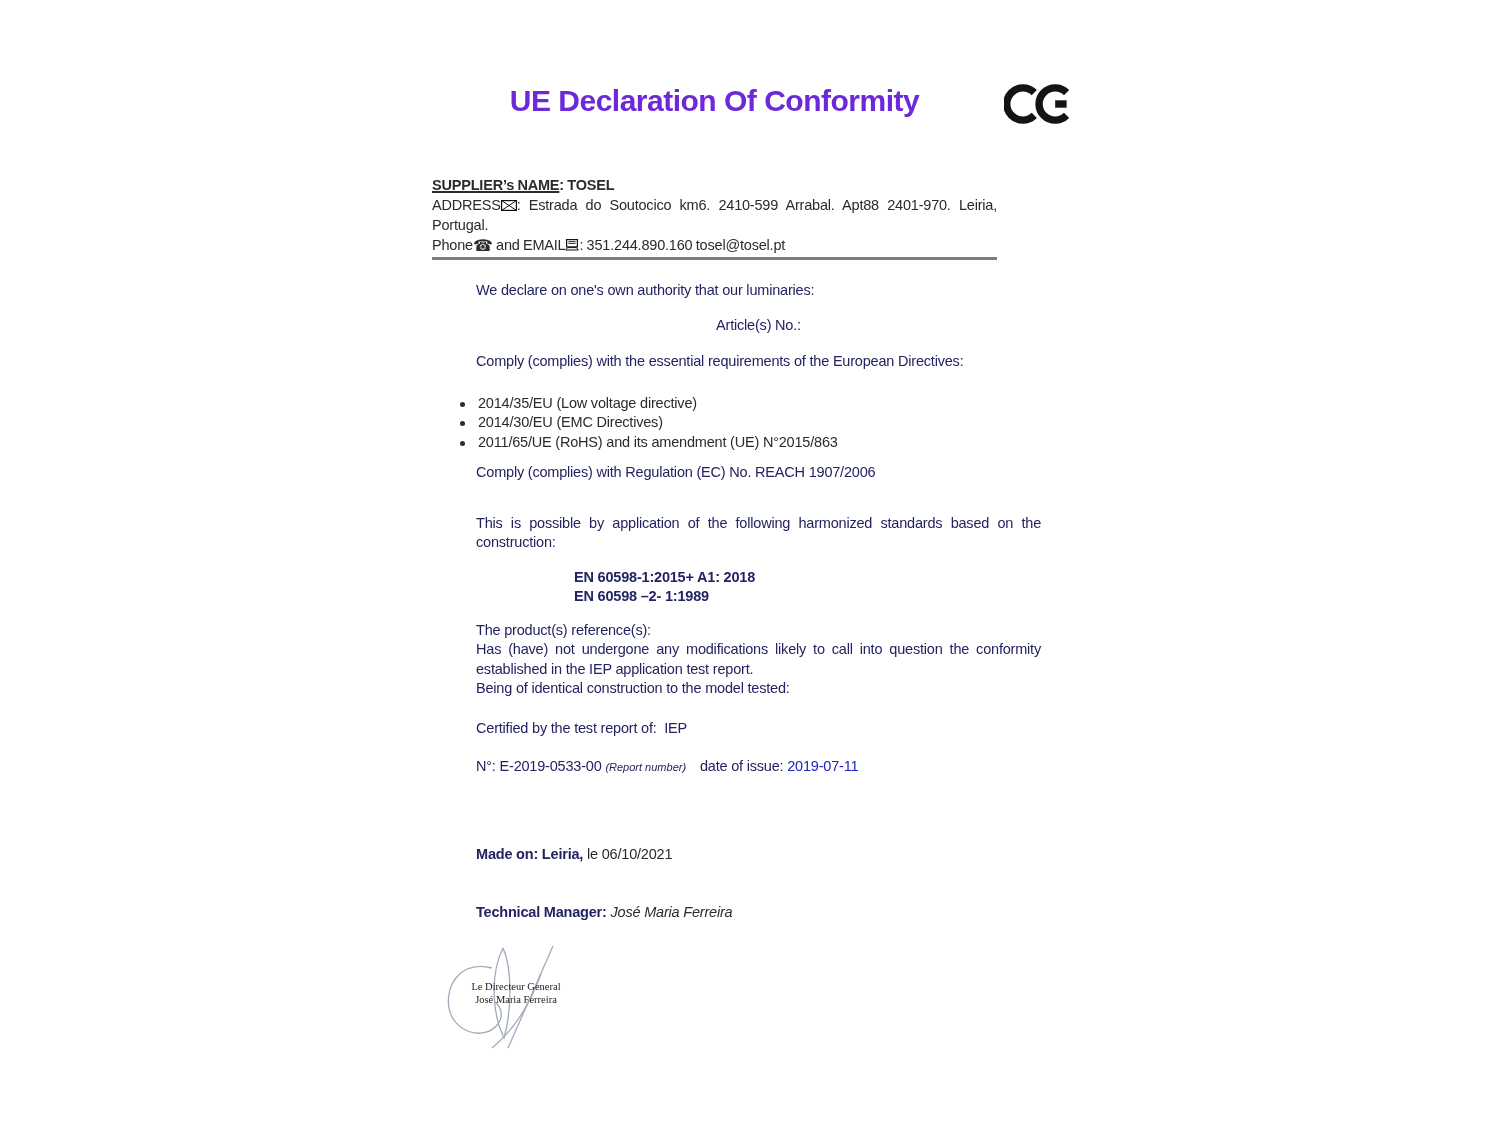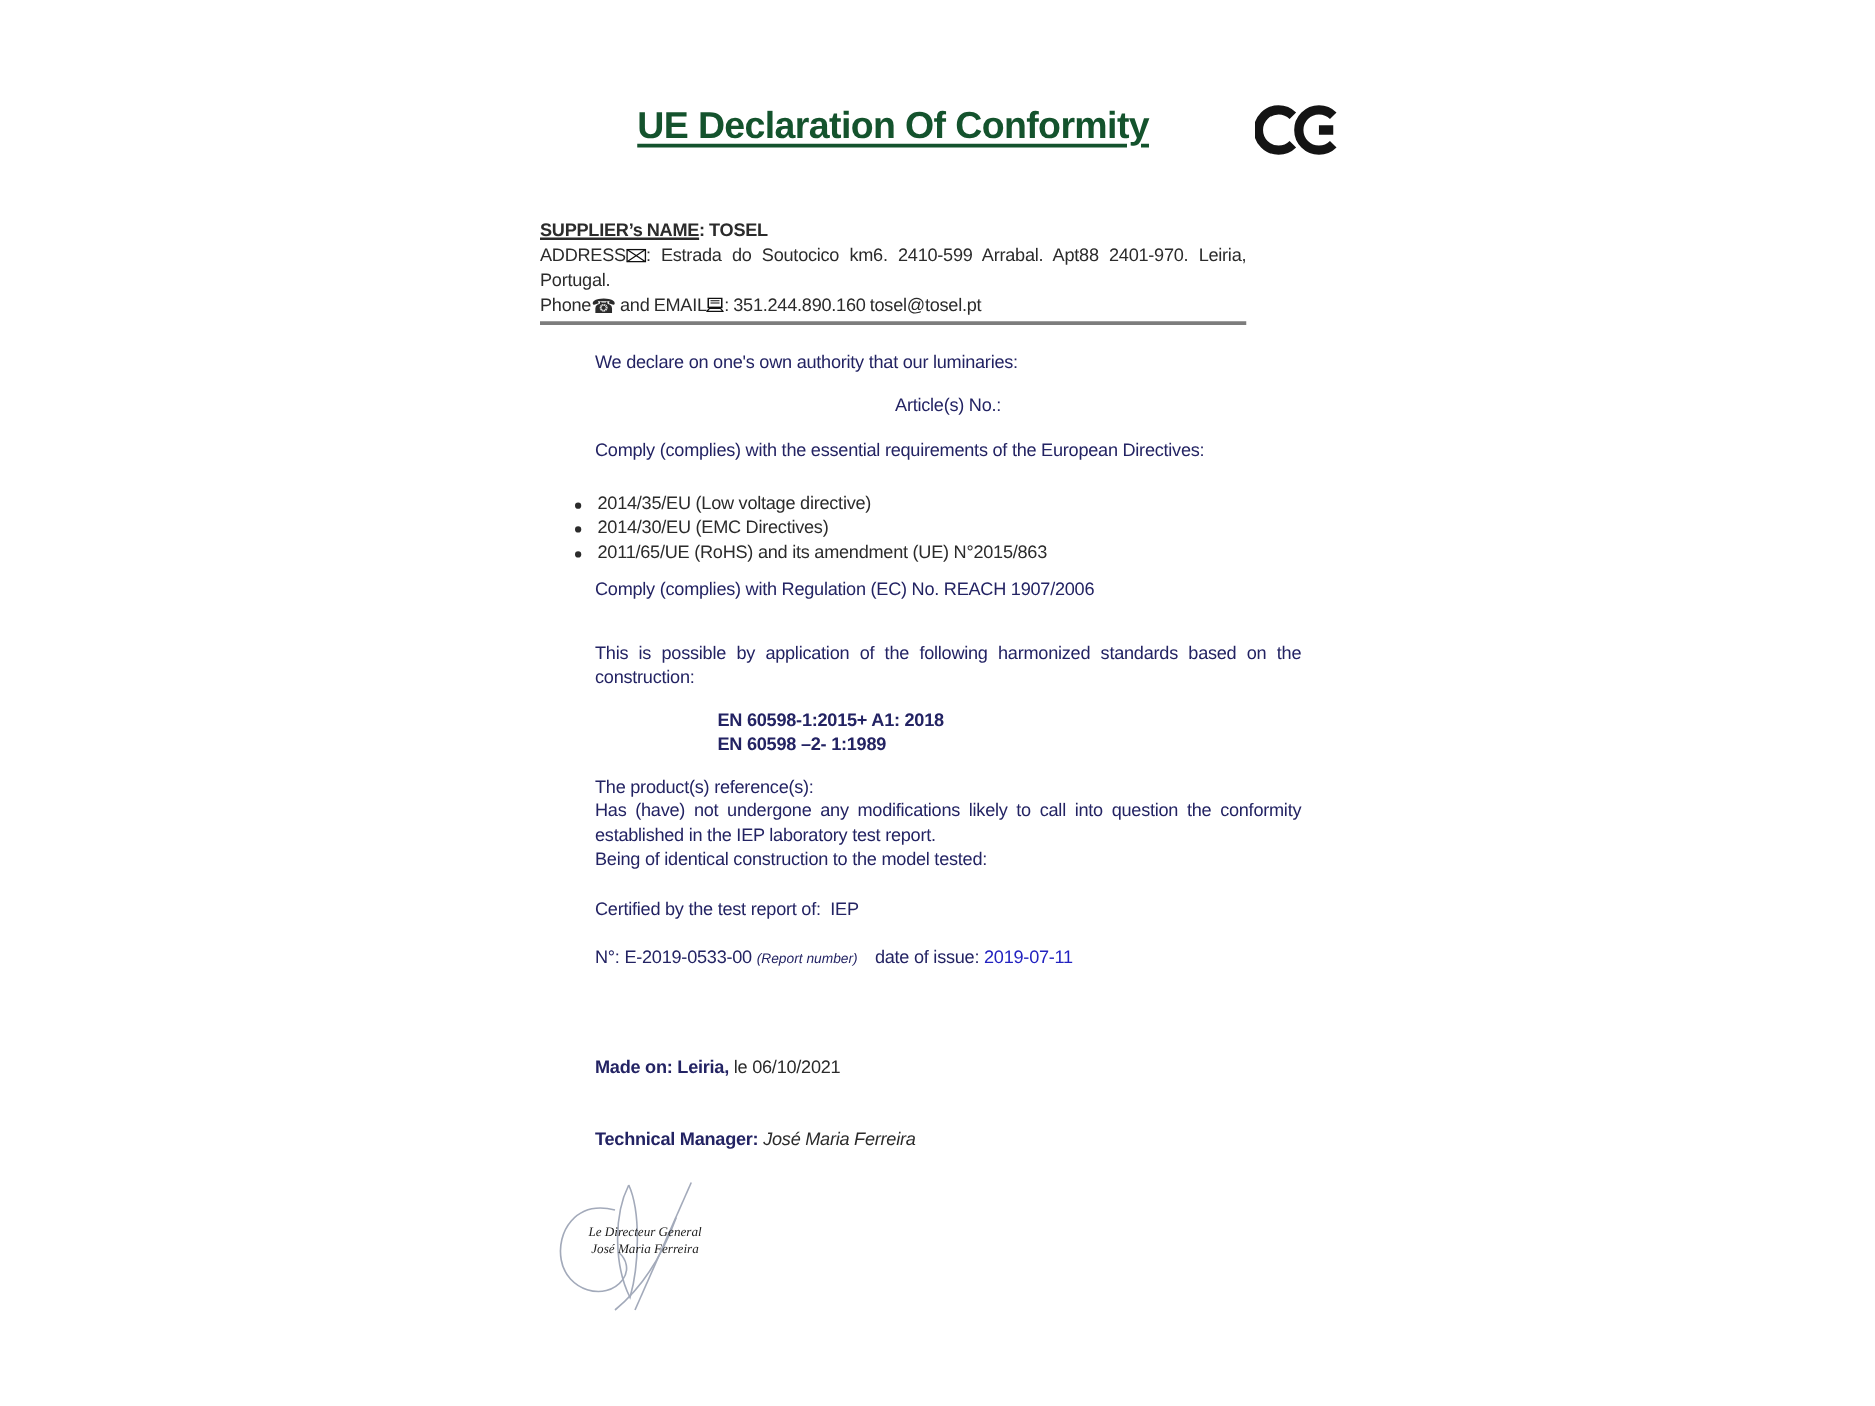--- a/index.html
+++ b/index.html
@@ -9,21 +9,21 @@
   .col{left:432px;width:565px;}
   .navy{color:#232363;margin-left:44px;}
   .blk{color:#2b2b2b;}
   .b{font-weight:700;}
   .i{font-style:italic;}
   .just{text-align:justify;}
   .body-txt{font-size:14.5px;letter-spacing:-0.2px;line-height:19.4px;}
 
   
   #title{top:84px;text-align:center;font-size:30px;letter-spacing:-0.5px;font-weight:700;
-         color:#14532d;text-decoration:underline;text-decoration-thickness:2.5px;
+         color:#6d28d9;text-decoration-thickness:2.5px;
          text-underline-offset:5px;}
 
   
   #ce-mark{left:1004px;top:80px;width:70px;height:48px;}
 
   
   #supplier-block{top:175px;font-size:14.5px;letter-spacing:-0.2px;line-height:20px;word-spacing:-0.5px;}
   #supplier-block p{margin:0;}
   .u{text-decoration:underline;text-decoration-thickness:1.5px;}
   .inline-ic{display:inline-block;vertical-align:-1px;line-height:0;}
@@ -56,21 +56,21 @@
   #p-report .issue{margin-left:10px;}
   #p-report .date{color:#2222c0;}
 
   #p-madeon{top:845px;}
   #p-techmgr{top:903px;}
 
   
   #signature{left:440px;top:944px;width:130px;height:110px;}
   #signature svg{position:absolute;left:0;top:0;}
   .sig-text{position:absolute;left:26px;top:36px;width:100px;text-align:center;
-            font-family:"Liberation Serif",serif;font-size:10.5px;line-height:13px;color:#1c1c1c;font-style:italic;}
+            font-family:"Liberation Serif",serif;font-size:10.5px;line-height:13px;color:#1c1c1c;}
 </style>
 </head>
 <body>
 
 <div>
 
   <h1 id="title" class="abs col">UE Declaration Of Conformity</h1>
 
   <div id="ce-mark" class="abs">
     <svg width="70" height="48" viewBox="0 0 104 64">
@@ -112,21 +112,21 @@
 
   <p id="p-harmonized" class="abs col navy body-txt just">This is possible by application of the following harmonized standards based on the construction:</p>
 
   <div id="standards" class="abs navy">
     <div>EN 60598-1:2015+ A1: 2018</div>
     <div>EN 60598 –2- 1:1989</div>
   </div>
 
   <div id="prod-block" class="abs col navy body-txt">
     <p>The product(s) reference(s):</p>
-    <p class="just">Has (have) not undergone any modifications likely to call into question the conformity established in the IEP laboratory test report.</p>
+    <p class="just">Has (have) not undergone any modifications likely to call into question the conformity established in the IEP application test report.</p>
     <p>Being of identical construction to the model tested:</p>
   </div>
 
   <p id="p-certified" class="abs col navy body-txt">Certified by the test report of:&nbsp; IEP</p>
 
   <p id="p-report" class="abs col navy body-txt">
     <span>N°: E-2019-0533-00</span>
     <span class="note">(Report number)</span>
     <span class="issue">date of issue:</span>
     <span class="date">2019-07-11</span>

